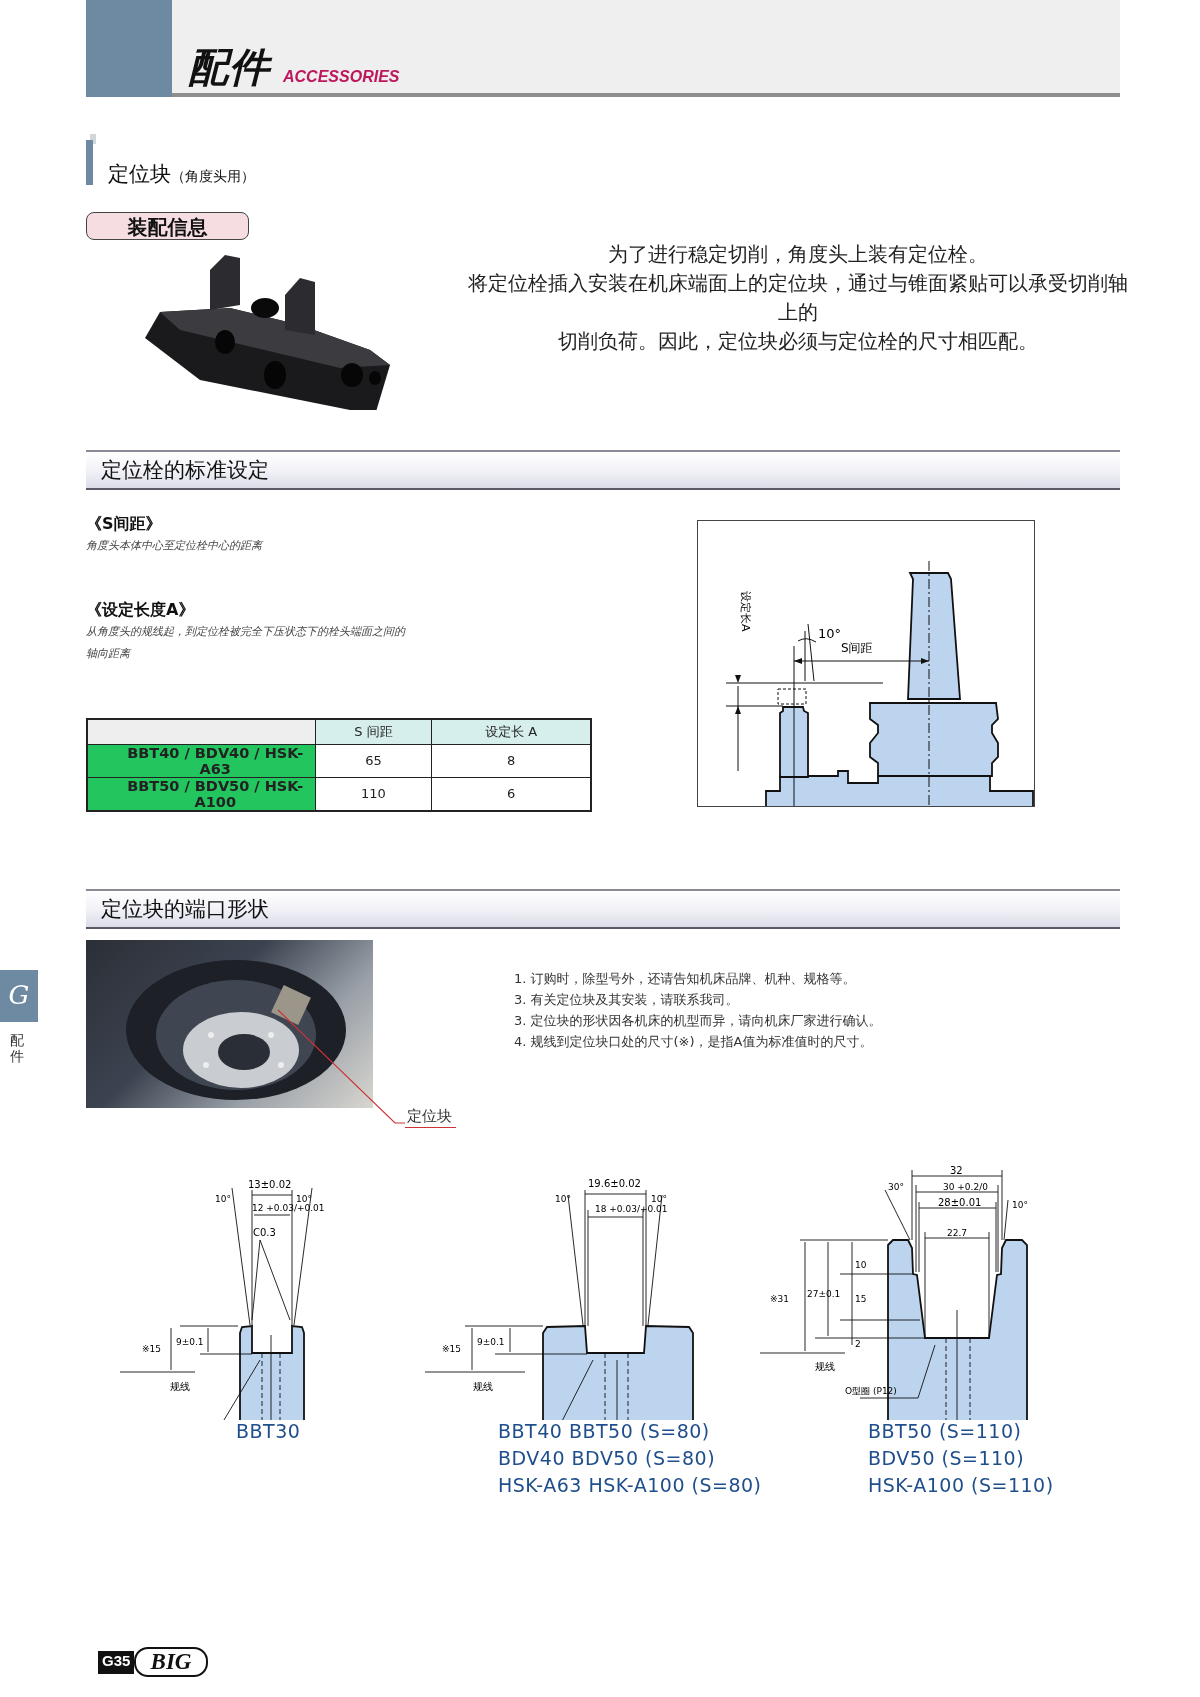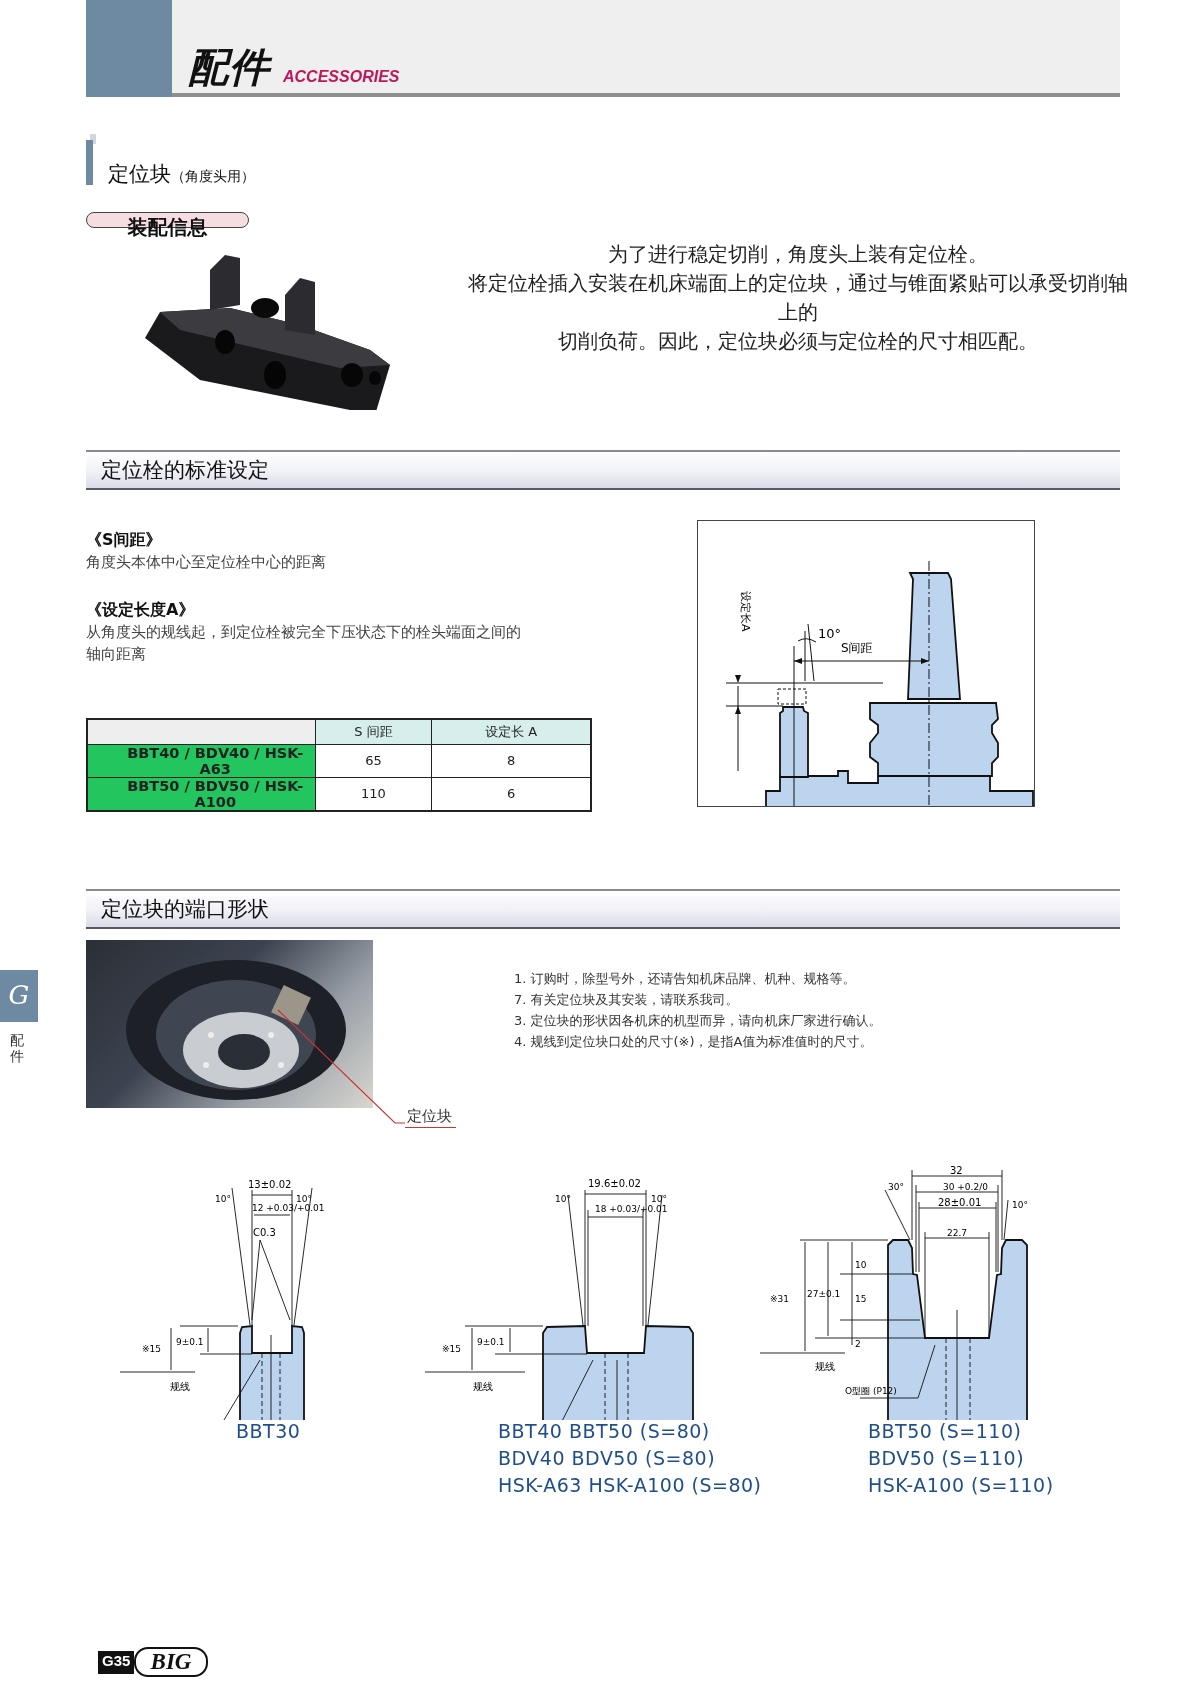--- a/index.html
+++ b/index.html
@@ -9,30 +9,30 @@
   
   .hdr { left: 86px; top: 0; width: 1034px; height: 97px; background: #efefef; border-bottom: 4px solid #8e8e8e; }
   .hdr-block { left: 86px; top: 0; width: 86px; height: 97px; background: #6e8aa3; }
   .hdr-title { left: 188px; top: 40px; font-size: 40px; font-weight: bold; font-style: italic; color: #111; letter-spacing: 1px; }
   .hdr-sub { left: 283px; top: 68px; font-family: "Liberation Sans", sans-serif; font-size: 16px; font-weight: bold; font-style: italic; color: #be185d; }
   .subtitle-bar { left: 86px; top: 140px; width: 7px; height: 45px; background: #6e8aa3; }
   .subtitle-bar2 { left: 90px; top: 134px; width: 6px; height: 10px; background: #cfd6dc; }
   .subtitle { left: 108px; top: 160px; font-size: 21px; color: #111; }
   .subtitle small { font-size: 14px; }
 
-  .pill { left: 86px; top: 212px; width: 163px; height: 16px; background: #f5dde1; border: 1.5px solid #444; border-radius: 8px; font-size: 20px; font-weight: bold; text-align: center; line-height: 29px; color: #111; }
+  .pill { left: 86px; top: 212px; width: 163px; height: 28px; background: #f5dde1; border: 1.5px solid #444; border-radius: 8px; font-size: 20px; font-weight: bold; text-align: center; line-height: 29px; color: #111; }
 
   .intro { left: 468px; top: 240px; width: 660px; font-size: 20px; line-height: 29px; color: #222; text-align: center; }
 
   
   .section { left: 86px; width: 1034px; height: 40px; border-top: 2px solid #8a8a96; border-bottom: 2px solid #5a5a66; background: linear-gradient(#ffffff, #f2f2f8 50%, #dcdce8); }
   .section span { position: absolute; left: 15px; top: 4px; font-size: 21px; color: #111; }
 
   .def-title { font-size: 16px; font-weight: bold; color: #111; }
-  .def-text { font-size: 15px; color: #444; line-height: 22px; }
+  .def-text { font-size: 11px; color: #444; line-height: 22px; font-style: italic; }
 
   
   table.spec { position: absolute; left: 86px; top: 718px; width: 506px; border-collapse: collapse; border: 2.5px solid #222; }
   table.spec td, table.spec th { border: 1px solid #222; height: 25px; font-size: 13px; text-align: center; font-weight: normal; }
   table.spec th { height: 25px; background: #d6efec; }
   table.spec th.blank { background: #eeeeee; width: 228px; }
   table.spec td.model { font-weight: bold; font-size: 14.5px; background: #22c55e; padding-left: 28px; }
 
   .diagram-box { left: 697px; top: 520px; width: 338px; height: 287px; border: 1.5px solid #444; overflow: hidden; }
 
@@ -89,21 +89,21 @@
 <div class="abs intro">
   <div>为了进行稳定切削，角度头上装有定位栓。</div>
   <div>将定位栓插入安装在机床端面上的定位块，通过与锥面紧贴可以承受切削轴上的</div>
   <div>切削负荷。因此，定位块必须与定位栓的尺寸相匹配。</div>
 </div>
 
 <div class="abs section" style="top:450px">
   <span>定位栓的标准设定</span>
 </div>
 
-<div class="abs" style="left:86px;top:530px">
+<div class="abs" style="left:86px;top:514px">
   <div class="def-title">《S间距》</div>
   <div class="def-text">角度头本体中心至定位栓中心的距离</div>
 </div>
 <div class="abs" style="left:86px;top:600px">
   <div class="def-title">《设定长度A》</div>
   <div class="def-text">从角度头的规线起，到定位栓被完全下压状态下的栓头端面之间的</div>
   <div class="def-text">轴向距离</div>
 </div>
 
 <table class="spec">
@@ -177,21 +177,21 @@
       <circle cx="195" cy="125" r="3" fill="#eee"></circle>
   </svg>
 </div>
 <svg class="abs" style="left:270px;top:1000px" width="140" height="125">
   <polyline points="8,10 125,123 135,123" fill="none" stroke="#c33" stroke-width="1.2"></polyline>
 </svg>
 <div class="abs callout-label">定位块</div>
 
 <div class="abs notes">
   <div>1. 订购时，除型号外，还请告知机床品牌、机种、规格等。</div>
-  <div>7. 有关定位块及其安装，请联系我司。</div>
+  <div>3. 有关定位块及其安装，请联系我司。</div>
   <div>3. 定位块的形状因各机床的机型而异，请向机床厂家进行确认。</div>
   <div>4. 规线到定位块口处的尺寸(※)，是指A值为标准值时的尺寸。</div>
 </div>
 
 <svg class="abs" style="left:120px;top:1170px" width="240" height="250">
   <path d="M120,163 L122,157 L132,156 L132,183 L172,183 L172,156 L182,157 L184,163 L184,255 L120,255 Z" fill="#bcd4ee" stroke="#111" stroke-width="1.8"></path>
   <g stroke="#111" stroke-width="0.9" fill="none">
     <line x1="142" y1="183" x2="142" y2="255" stroke-dasharray="5,3"></line>
     <line x1="160" y1="183" x2="160" y2="255" stroke-dasharray="5,3"></line>
     <line x1="151" y1="165" x2="151" y2="255"></line>

